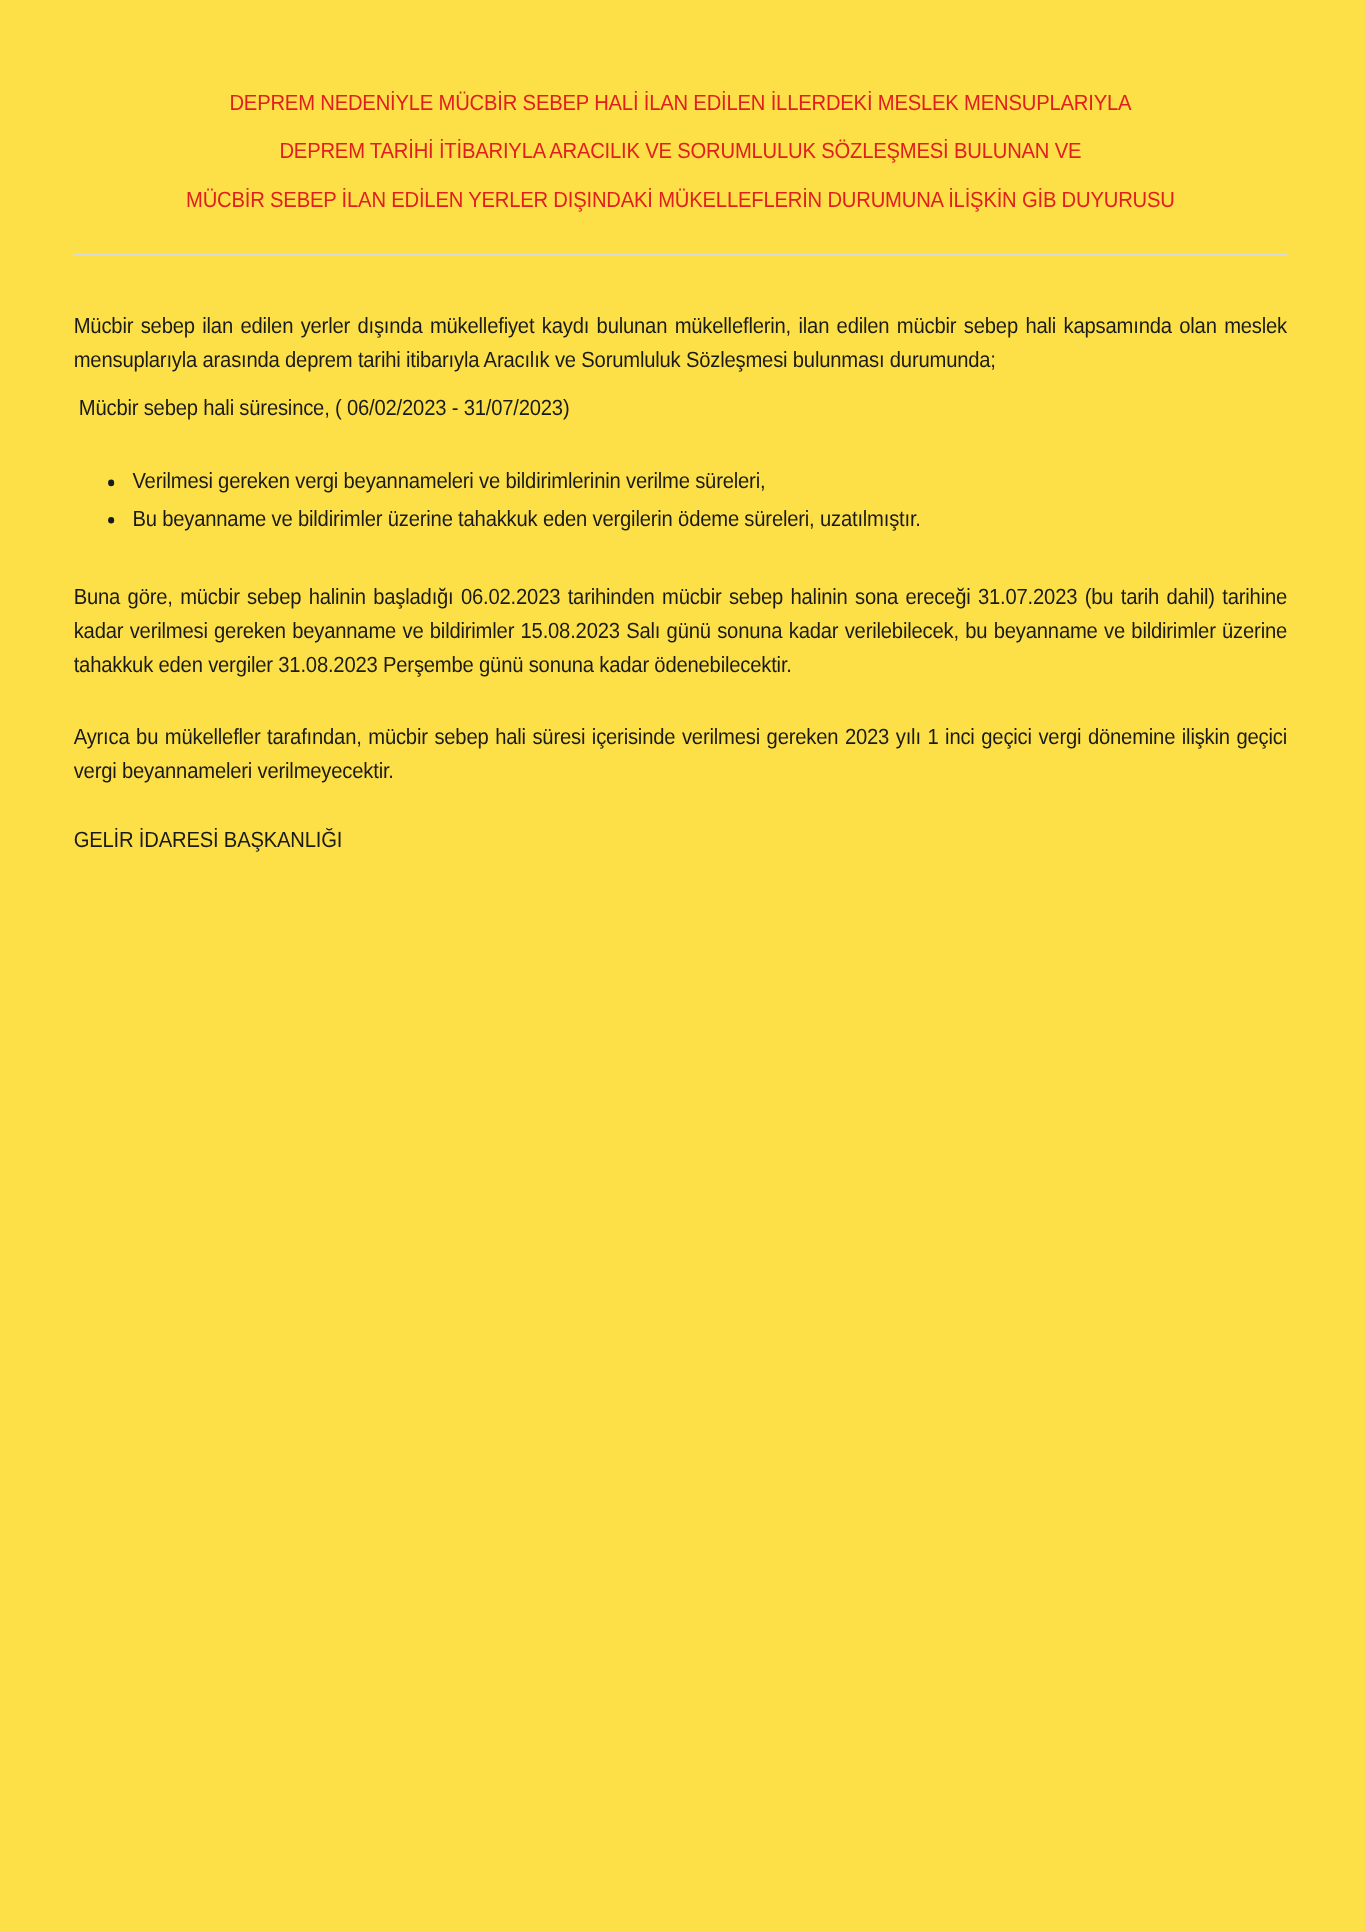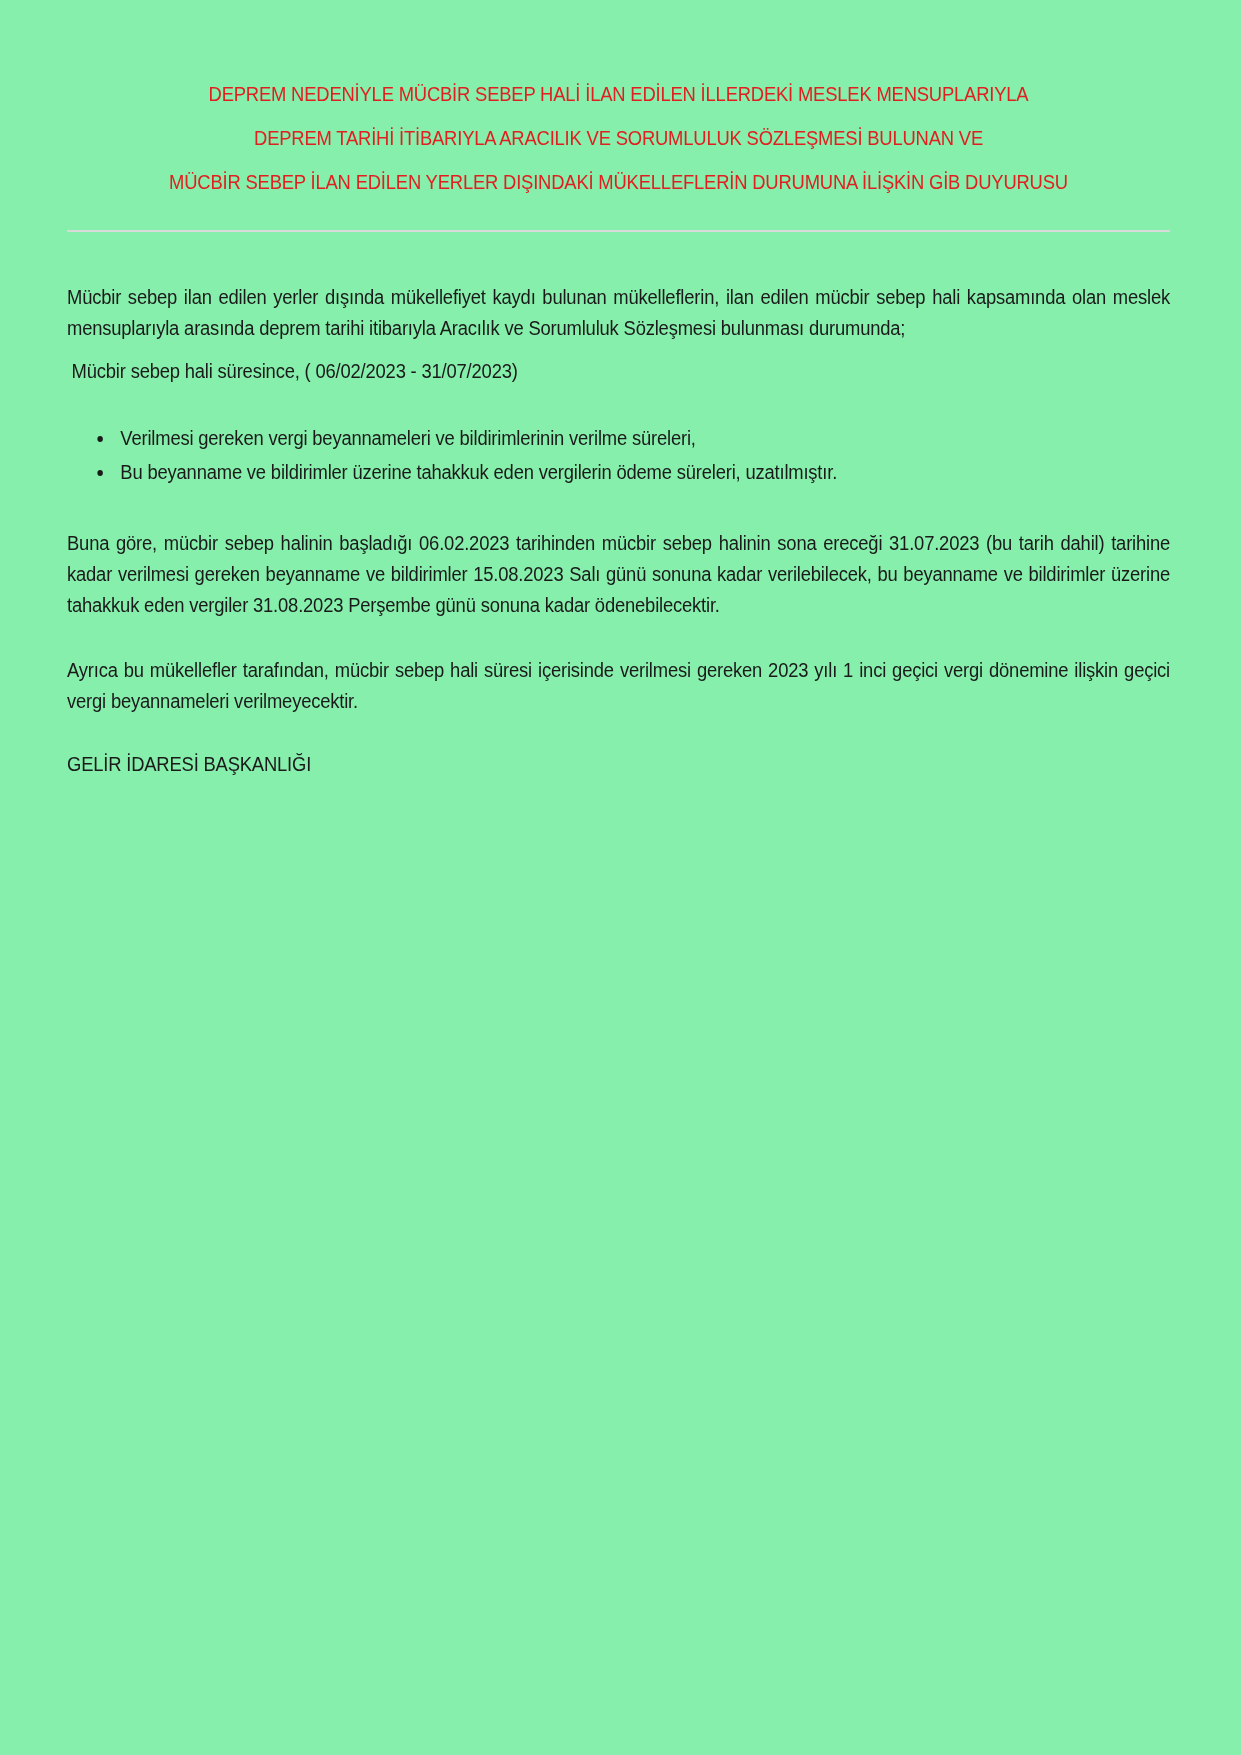--- a/index.html
+++ b/index.html
@@ -5,21 +5,21 @@
   * { margin: 0; padding: 0; box-sizing: border-box; }
   html, body {
     background: #ffffff;
     font-family: "Liberation Sans", sans-serif;
   }
   .page {
     position: relative;
     width: 1241px;
     height: 1755px;
     margin: 0 auto;
-    background: #86efac;
+    background: #fde047;
     overflow: hidden;
   }
   .content {
     padding: 0 71px 0 67px;
   }
   
   .condense {
     width: 108.7%;
     transform: scaleX(0.92);
     transform-origin: 0 0;

